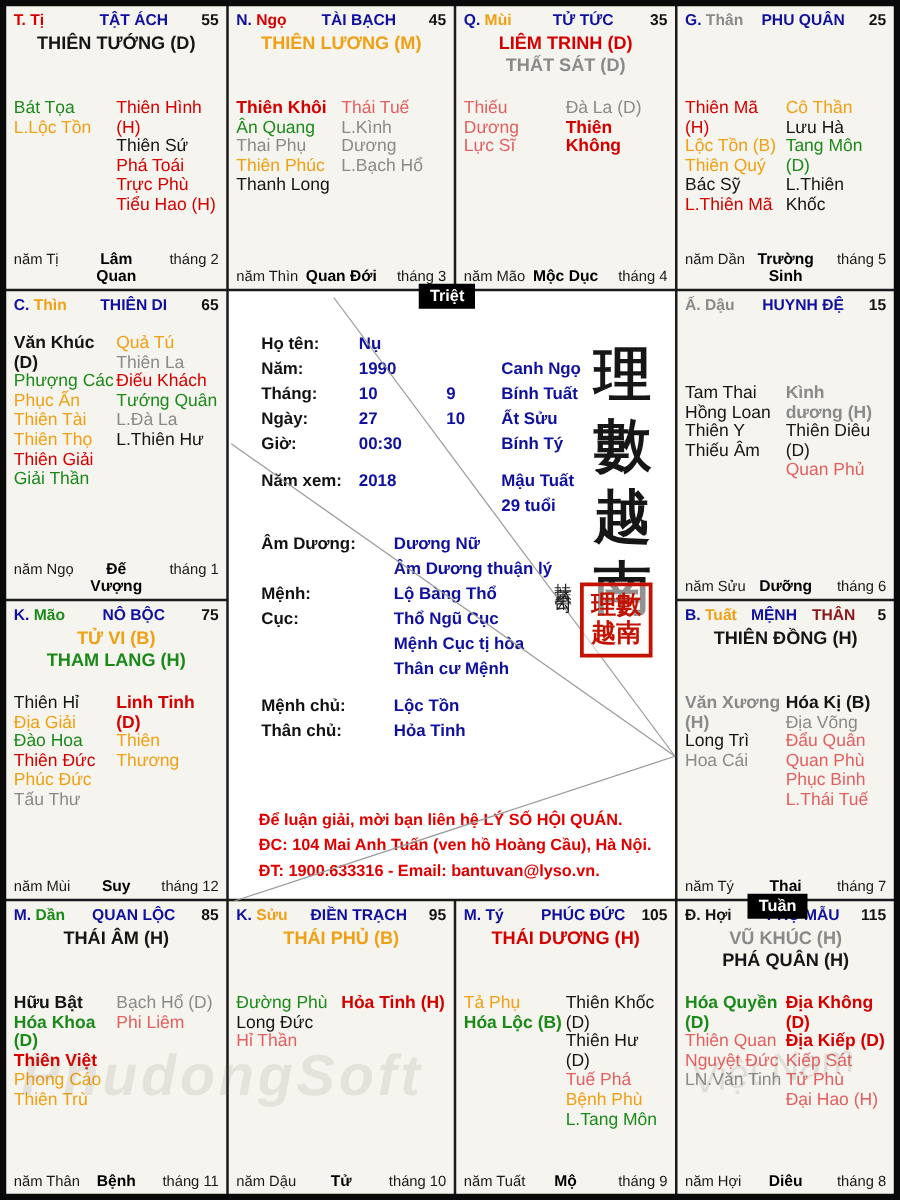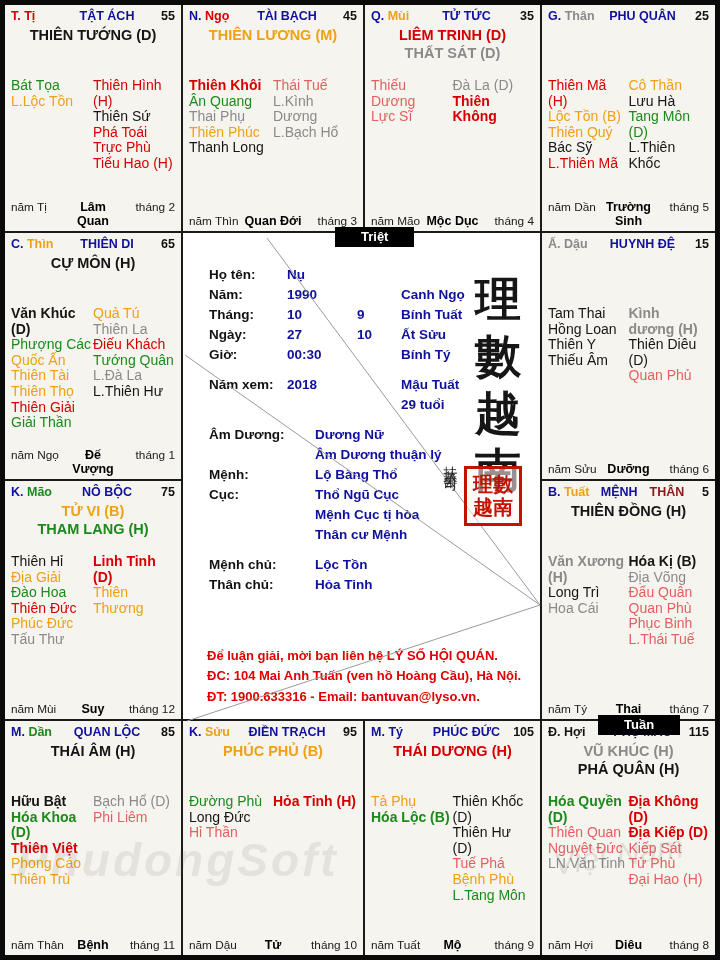--- a/index.html
+++ b/index.html
@@ -48,21 +48,21 @@
   .irow.gap { margin-top:10px; }
   .lab { width:78px; color:#121212; white-space:nowrap; }
   .lab.w { width:106px; }
   .v1 { width:70px; color:#10109E; }
   .v2 { width:44px; color:#10109E; }
   .v3 { color:#10109E; }
   .contact { position:absolute; left:24px; bottom:12px; color:#E00000; font-weight:bold;
              font-size:13px; line-height:20.5px; white-space:nowrap; }
 
   .badge { position:absolute; background:#000; color:#fff; font-weight:bold;
-           font-size:13px; line-height:20px; padding:0 26px; z-index:6; }
+           font-size:13px; line-height:20px; padding:0 9px; z-index:6; }
   #badge-triet { left:330px; top:222px; }
   #badge-tuan  { left:593px; top:710px; }
 
   .lines-overlay { position:absolute; left:0; top:0; width:720px; height:960px;
                    z-index:4; pointer-events:none; }
 
   .calli { position:absolute; left:460px; top:266px; width:66px; text-align:center;
            font-weight:bold; color:#161616; font-size:46px; line-height:57px; z-index:5; }
   .side-text { position:absolute; left:437px; top:450px; font-size:14px; color:#222;
                writing-mode:vertical-rl; letter-spacing:4px; z-index:5; }
@@ -197,28 +197,25 @@
         <span class="thang">tháng 5</span>
       </div>
     </div>
 
     <div class="cell p4">
       <div class="head">
         <span class="canchi"><span class="c-navy">C.</span> <span class="c-orange">Thìn</span></span>
         <span class="pnames"><span class="pn">THIÊN DI</span></span>
         <span class="pnum">65</span>
       </div>
-      <div class="mains">
-          <div class="star c-black b">CỰ MÔN (H)</div>
-        </div>
       <div class="stars">
         <div class="col">
             <div class="star c-black b">Văn Khúc (D)</div>
             <div class="star c-green">Phượng Các</div>
-            <div class="star c-orange">Quốc Ấn</div>
+            <div class="star c-orange">Phục Ấn</div>
             <div class="star c-orange">Thiên Tài</div>
             <div class="star c-orange">Thiên Thọ</div>
             <div class="star c-red">Thiên Giải</div>
             <div class="star c-green">Giải Thần</div>
           </div>
         <div class="col">
             <div class="star c-orange">Quả Tú</div>
             <div class="star c-gray">Thiên La</div>
             <div class="star c-red">Điếu Khách</div>
             <div class="star c-green">Tướng Quân</div>
@@ -351,21 +348,21 @@
       </div>
     </div>
 
     <div class="cell p9">
       <div class="head">
         <span class="canchi"><span class="c-navy">K.</span> <span class="c-orange">Sửu</span></span>
         <span class="pnames"><span class="pn">ĐIỀN TRẠCH</span></span>
         <span class="pnum">95</span>
       </div>
       <div class="mains">
-          <div class="star c-orange b">PHÚC PHỦ (B)</div>
+          <div class="star c-orange b">THÁI PHỦ (B)</div>
         </div>
       <div class="stars">
         <div class="col">
             <div class="star c-green">Đường Phù</div>
             <div class="star c-black">Long Đức</div>
             <div class="star c-pink">Hỉ Thần</div>
           </div>
         <div class="col">
             <div class="star c-red b">Hỏa Tinh (H)</div>
           </div>

